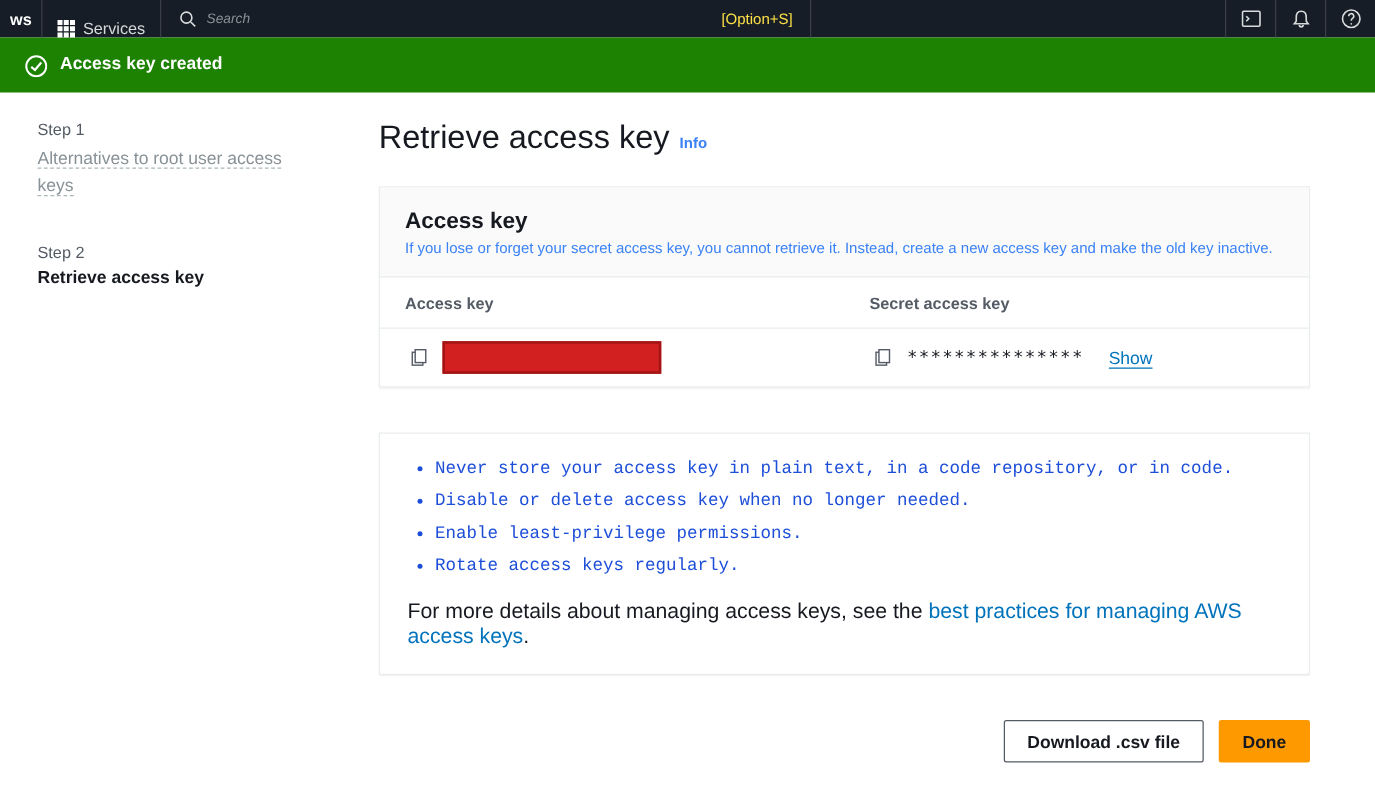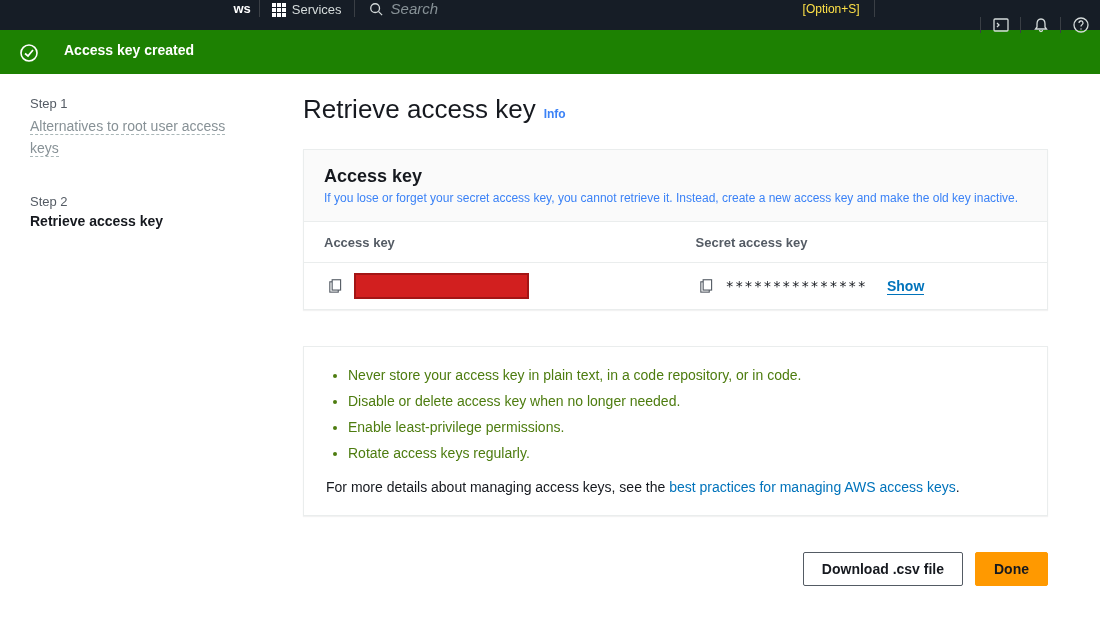--- a/index.html
+++ b/index.html
@@ -1,34 +1,34 @@
 <!DOCTYPE html>
 <html><head>
 <meta charset="utf-8">
 <style>
   * { box-sizing: border-box; margin: 0; padding: 0; }
   body { font-family: "Amazon Ember", "Helvetica Neue", Arial, sans-serif; font-size: 14px; color: #16191f; background: #fff; width: 1100px; }
   
   
-  .top-nav { background: #161d26; height: 30px; display: flex; align-items: center; color: #d5dbdb; font-size: 13px; flex-direction: column; }
+  .top-nav { background: #161d26; height: 30px; display: flex; align-items: center; color: #d5dbdb; font-size: 13px; }
   .top-nav-left { display: flex; align-items: center; height: 100%; }
   .logo-area { display:flex; align-items:center; padding: 0 8px; border-right: 1px solid #3a3f45; height:100%; }
   .logo-text { color:#fff; font-weight:700; font-size:13px; position:relative; }
   .services-btn { display:flex; align-items:flex-end; gap:6px; padding:0 12px; height:100%; border-right:1px solid #3a3f45; cursor:pointer; }
   .grid-icon { display:inline-grid; grid-template-columns:repeat(3,4px); grid-template-rows:repeat(3,4px); gap:1px; }
   .grid-icon span { background:#fff; width:4px; height:4px; }
   .search-area { display:flex; align-items:center; padding:0 14px; gap:8px; flex:0 0 auto; width:520px; height:100%; border-right:1px solid #3a3f45; }
-  .search-input { background:transparent; border:none; outline:none; color:#d5dbdb; font-style:italic; font-size:15px; flex:1; }
+  .search-input { background:transparent; border:none; outline:none; color:#d5dbdb; font-style:italic; font-size:11px; flex:1; }
   .search-input::placeholder { color:#879196; font-style:italic; }
   .shortcut { color:#fde047; font-size:12px; }
   .top-nav-right { margin-left:auto; display:flex; align-items:center; height:100%; }
   .nav-icon-btn { width:40px; height:100%; display:flex; align-items:center; justify-content:center; cursor:pointer; border-left:1px solid #3a3f45; }
   
   
-  .banner { background:#1d8102; color:#fff; padding:12px 20px; display:flex; align-items:center; gap:26px; }
+  .banner { background:#1d8102; color:#fff; padding:12px 20px; display:flex; align-items:center; gap:10px; }
   .banner-check { flex:0 0 auto; margin-top:2px; }
   .banner-body { flex:1; }
   .banner-title { font-weight:700; font-size:14px; margin-bottom:4px; }
   .banner-msg { font-size:14px; }
   
   
   .content { display:flex; }
   .sidebar { width:285px; padding:22px 30px; }
   .step-label { color:#545b64; font-size:13px; margin-bottom:4px; }
   .step-title-inactive { color:#879196; font-size:14px; border-bottom:1px dashed #aab7b8; display:inline; line-height:1.6; }
@@ -45,26 +45,26 @@
   .panel-desc { font-size:12px; color:#3b82f6; }
   .panel-row { display:flex; border-bottom:1px solid #eaeded; }
   .panel-row:last-child { border-bottom:none; }
   .panel-col { flex:1; padding:12px 20px; }
   .col-label { font-size:13px; font-weight:700; color:#545b64; }
   .key-row { display:flex; }
   .key-cell { flex:1; padding:10px 20px; display:flex; align-items:center; gap:10px; }
   .copy-btn { width:20px; height:20px; display:flex; align-items:center; justify-content:center; cursor:pointer; }
   .redacted { background:#d21f1f; width:175px; height:26px; display:inline-block; border:2px solid #a31515; }
   .masked { font-family: monospace; font-size:14px; letter-spacing:1px; color:#16191f; }
-  .show-link { color:#0073bb; font-weight:700; font-size:14px; border-bottom:1px solid #0073bb; cursor:pointer; margin-left:10px; }
+  .show-link { color:#0073bb; font-weight:400; font-size:14px; border-bottom:1px solid #0073bb; cursor:pointer; margin-left:10px; }
   
   .bp-body { padding:20px 22px; }
   .bp-list { list-style:disc; padding-left:22px; margin-bottom:18px; }
-  .bp-list li { font-size:14px; color:#4d7c0f; margin-bottom:10px; }
-  .bp-more { font-size:14px; color:#16191f; }
+  .bp-list li { font-size:14px; color:#1d4ed8; margin-bottom:10px;font-family:Liberation Mono, monospace; }
+  .bp-more { font-size:17px; color:#16191f; }
   .bp-more a { color:#0073bb; text-decoration:none; cursor:pointer; }
   
   .footer-btns { display:flex; justify-content:flex-end; gap:12px; }
   .btn { padding:8px 18px; font-size:14px; font-weight:700; border-radius:2px; cursor:pointer; }
   .btn-secondary { background:#fff; border:1px solid #545b64; color:#16191f; }
   .btn-primary { background:#ff9900; border:1px solid #ff9900; color:#16191f; }
   
   svg { display:block; }
 </style>
 </head>

